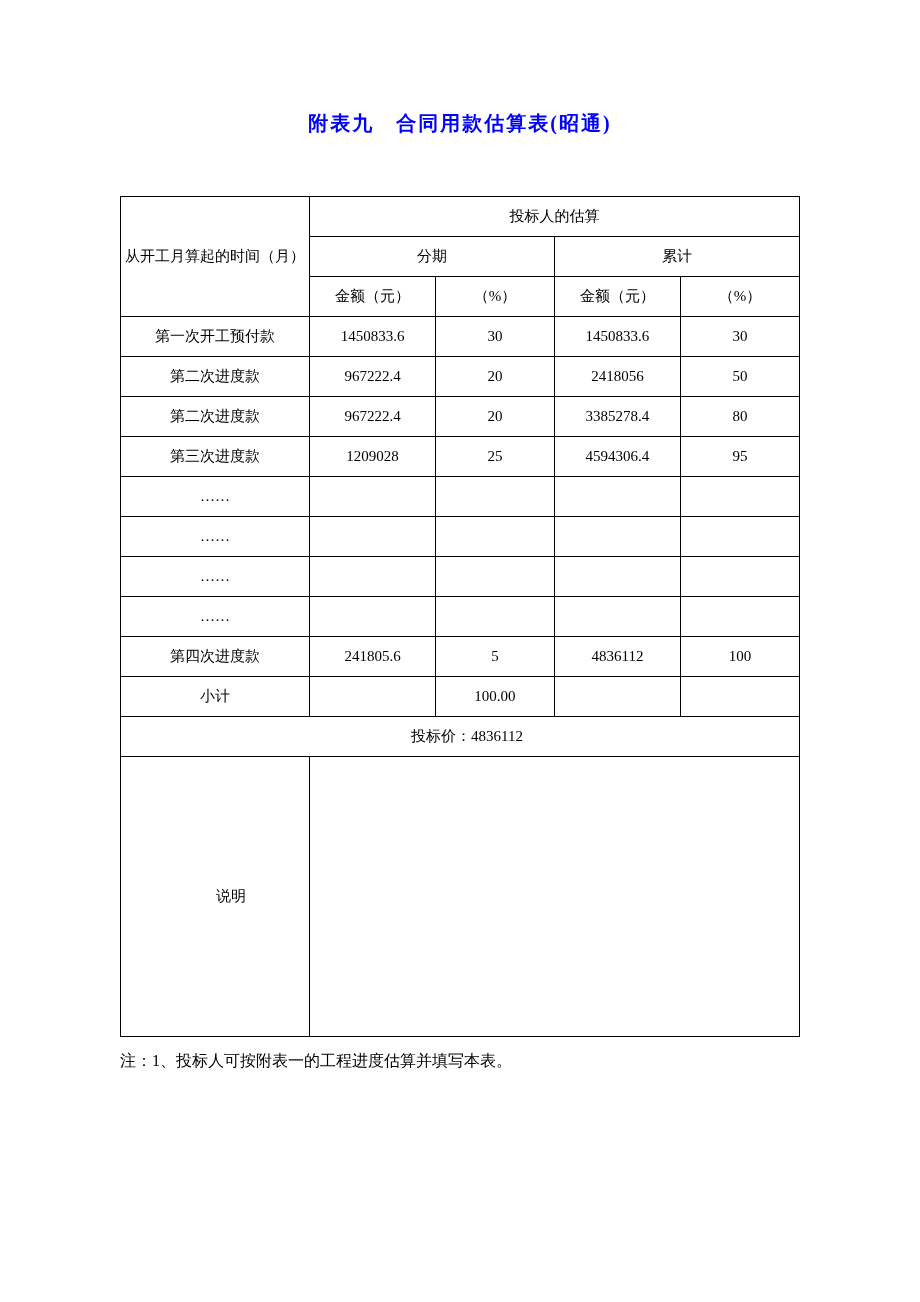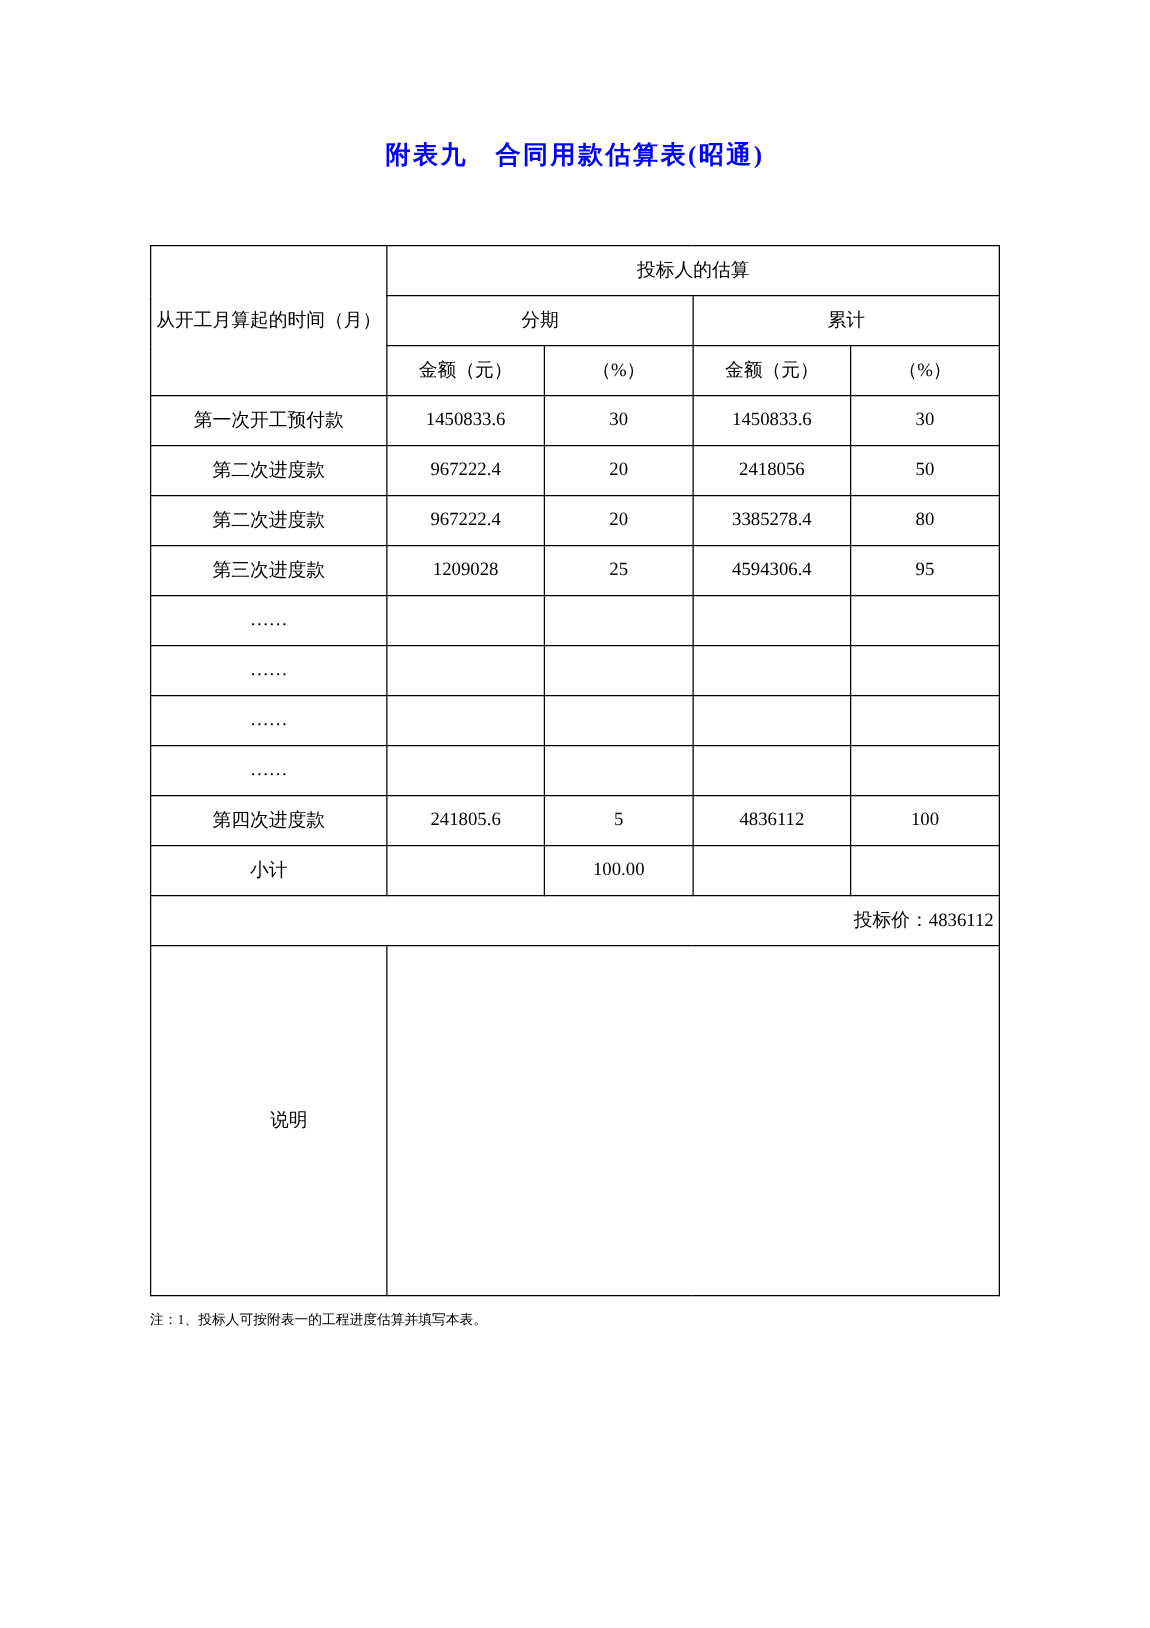--- a/index.html
+++ b/index.html
@@ -35,33 +35,33 @@
       vertical-align: middle;
       padding: 8px 4px;
       font-weight: normal;
       font-size: 15px;
       height: 40px;
     }
     .col-label { width: 27%; }
     .col-amt { width: 18%; }
     .col-pct { width: 17%; }
     .bid-price td {
-      text-align: right;
+      text-align: center;
       padding-left: 18px;
     }
     .desc-row .desc-label {
       width: 10%;
       padding-left: 36px;
     }
     .desc-row td {
       height: 280px;
     }
     .notes {
       margin-top: 10px;
-      font-size: 11px;
+      font-size: 16px;
       line-height: 1.7;
       text-align: justify;
     }
     .notes p {
       text-indent: 0;
     }
   </style>
 </head>
 <body>
 

